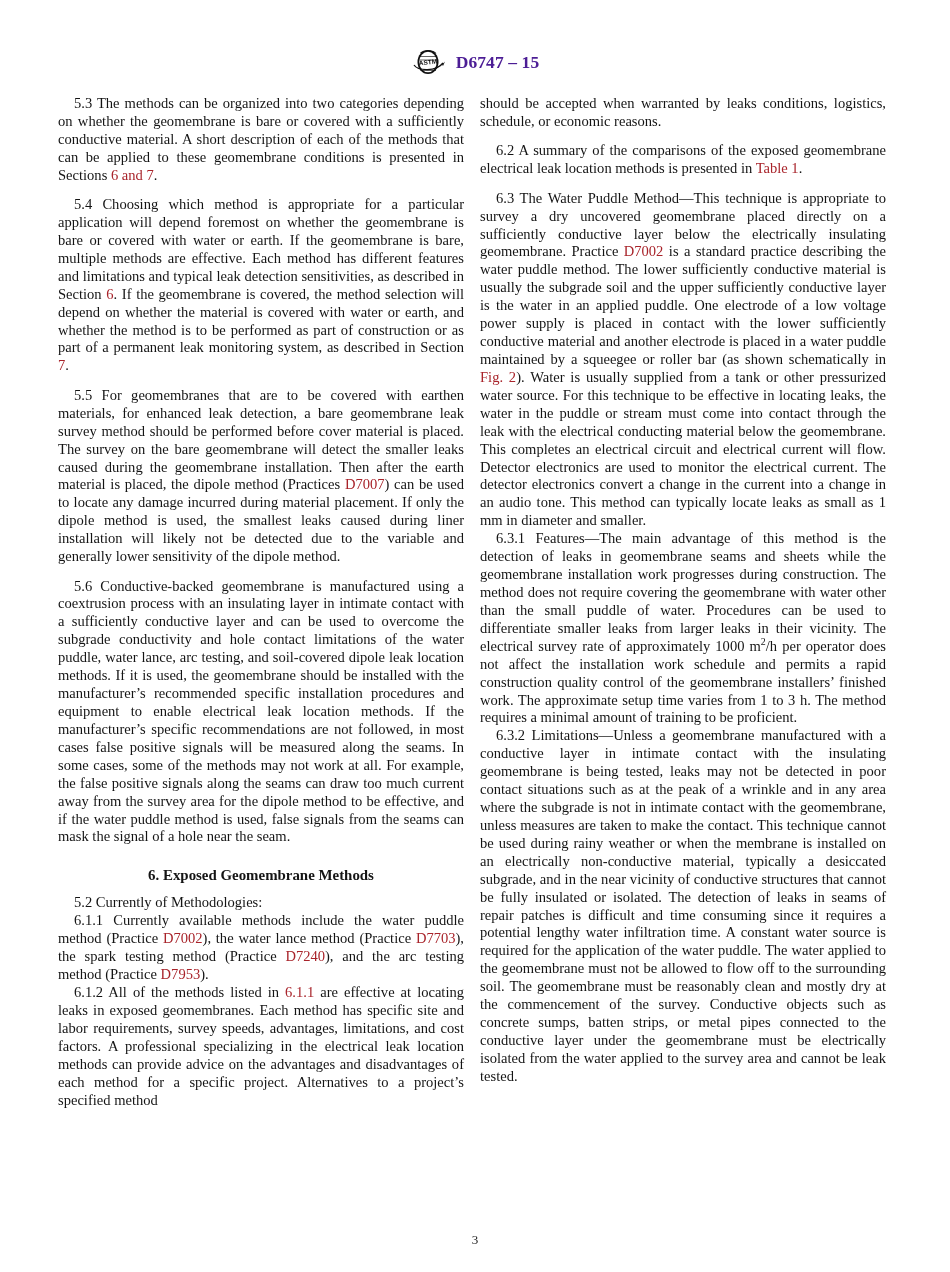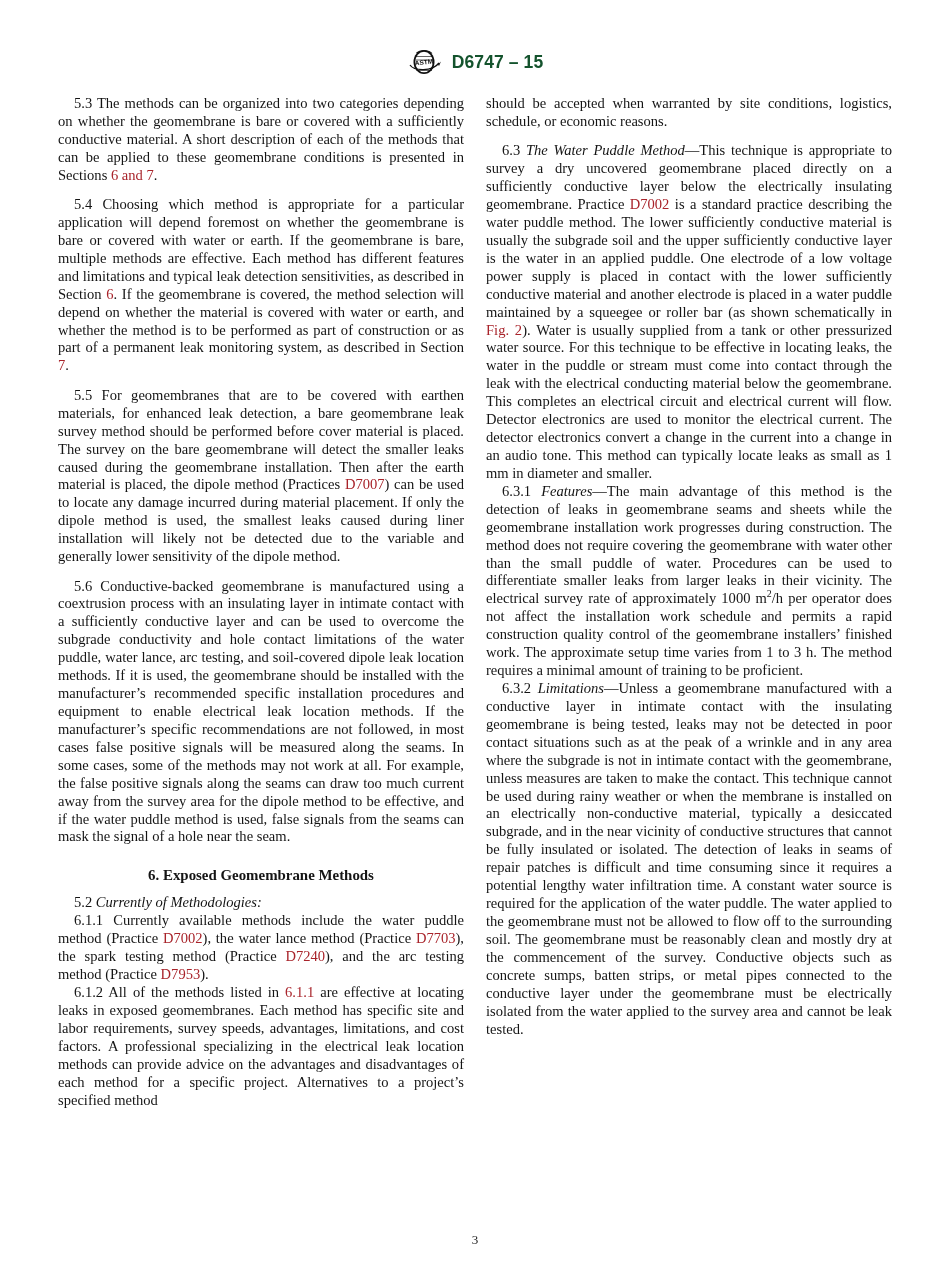--- a/index.html
+++ b/index.html
@@ -33,36 +33,36 @@
     align-items: center;
     justify-content: center;
     gap: 9px;
   }
   .astm-logo {
     width: 36px;
     height: 28px;
     display: block;
   }
   .doc-designation {
-    font-family: Liberation Sans, sans-serif;
+    font-family: Liberation Serif, serif;
     font-weight: bold;
     font-size: 17.5px;
     letter-spacing: 0.1px;
-    color: #14532d;
+    color: #4c1d95;
     white-space: pre;
   }
 
   
   .columns {
     position: absolute;
     top: 95px;
     left: 58px;
     width: 838px;
     display: flex;
-    gap: 22px;
+    gap: 16px;
   }
   .col {
     width: 406px;
   }
   p {
     margin: 0;
     font-size: 14.55px;
     line-height: 17.92px;
     text-align: justify;
     text-justify: inter-word;
@@ -78,21 +78,20 @@
     margin: 0;
     margin-top: 20px;
     margin-bottom: 10px;
     font-size: 14.9px;
     line-height: 18px;
     font-weight: bold;
     text-align: center;
     text-indent: 0;
   }
   .ital {
-    font-style: italic;
   }
   .ref {
     color: #a8232a;
   }
   sup {
     font-size: 0.68em;
     line-height: 0;
     vertical-align: super;
   }
 
@@ -154,22 +153,23 @@
       <p class="indent"><span>5.2  </span><span class="ital">Currently of Methodologies:</span></p>
 
       <p class="indent"><span>6.1.1  Currently available methods include the water puddle method (Practice </span><span class="ref">D7002</span><span>), the water lance method (Practice </span><span class="ref">D7703</span><span>), the spark testing method (Practice </span><span class="ref">D7240</span><span>), and the arc testing method (Practice </span><span class="ref">D7953</span><span>).</span></p>
 
       <p class="indent"><span>6.1.2  All of the methods listed in </span><span class="ref">6.1.1</span><span> are effective at locating leaks in exposed geomembranes. Each method has specific site and labor requirements, survey speeds, advantages, limitations, and cost factors. A professional specializing in the electrical leak location methods can provide advice on the advantages and disadvantages of each method for a specific project. Alternatives to a project’s specified method</span></p>
 
     </div>
 
     <div class="col">
 
-      <p>should be accepted when warranted by site conditions, logistics, schedule, or economic reasons.</p>
+      <p>should be accepted when warranted by leaks conditions, logistics, schedule, or economic reasons.</p>
 
+      <p class="indent gap"><span>6.2  A summary of the comparisons of the exposed geomembrane electrical leak location methods is presented in </span><span class="ref">Table 1</span><span>.</span></p>
 
       <p class="indent gap"><span>6.3  </span><span class="ital">The Water Puddle Method</span><span>—This technique is appropriate to survey a dry uncovered geomembrane placed directly on a sufficiently conductive layer below the electrically insulating geomembrane. Practice </span><span class="ref">D7002</span><span> is a standard practice describing the water puddle method. The lower sufficiently conductive material is usually the subgrade soil and the upper sufficiently conductive layer is the water in an applied puddle. One electrode of a low voltage power supply is placed in contact with the lower sufficiently conductive material and another electrode is placed in a water puddle maintained by a squeegee or roller bar (as shown schematically in </span><span class="ref">Fig. 2</span><span>). Water is usually supplied from a tank or other pressurized water source. For this technique to be effective in locating leaks, the water in the puddle or stream must come into contact through the leak with the electrical conducting material below the geomembrane. This completes an electrical circuit and electrical current will flow. Detector electronics are used to monitor the electrical current. The detector electronics convert a change in the current into a change in an audio tone. This method can typically locate leaks as small as 1 mm in diameter and smaller.</span></p>
 
       <p class="indent"><span>6.3.1  </span><span class="ital">Features</span><span>—The main advantage of this method is the detection of leaks in geomembrane seams and sheets while the geomembrane installation work progresses during construction. The method does not require covering the geomembrane with water other than the small puddle of water. Procedures can be used to differentiate smaller leaks from larger leaks in their vicinity. The electrical survey rate of approximately 1000 m</span><sup>2</sup><span>/h per operator does not affect the installation work schedule and permits a rapid construction quality control of the geomembrane installers’ finished work. The approximate setup time varies from 1 to 3 h. The method requires a minimal amount of training to be proficient.</span></p>
 
       <p class="indent"><span>6.3.2  </span><span class="ital">Limitations</span><span>—Unless a geomembrane manufactured with a conductive layer in intimate contact with the insulating geomembrane is being tested, leaks may not be detected in poor contact situations such as at the peak of a wrinkle and in any area where the subgrade is not in intimate contact with the geomembrane, unless measures are taken to make the contact. This technique cannot be used during rainy weather or when the membrane is installed on an electrically non-conductive material, typically a desiccated subgrade, and in the near vicinity of conductive structures that cannot be fully insulated or isolated. The detection of leaks in seams of repair patches is difficult and time consuming since it requires a potential lengthy water infiltration time. A constant water source is required for the application of the water puddle. The water applied to the geomembrane must not be allowed to flow off to the surrounding soil. The geomembrane must be reasonably clean and mostly dry at the commencement of the survey. Conductive objects such as concrete sumps, batten strips, or metal pipes connected to the conductive layer under the geomembrane must be electrically isolated from the water applied to the survey area and cannot be leak tested.</span></p>
 
     </div>
   </div>
 

